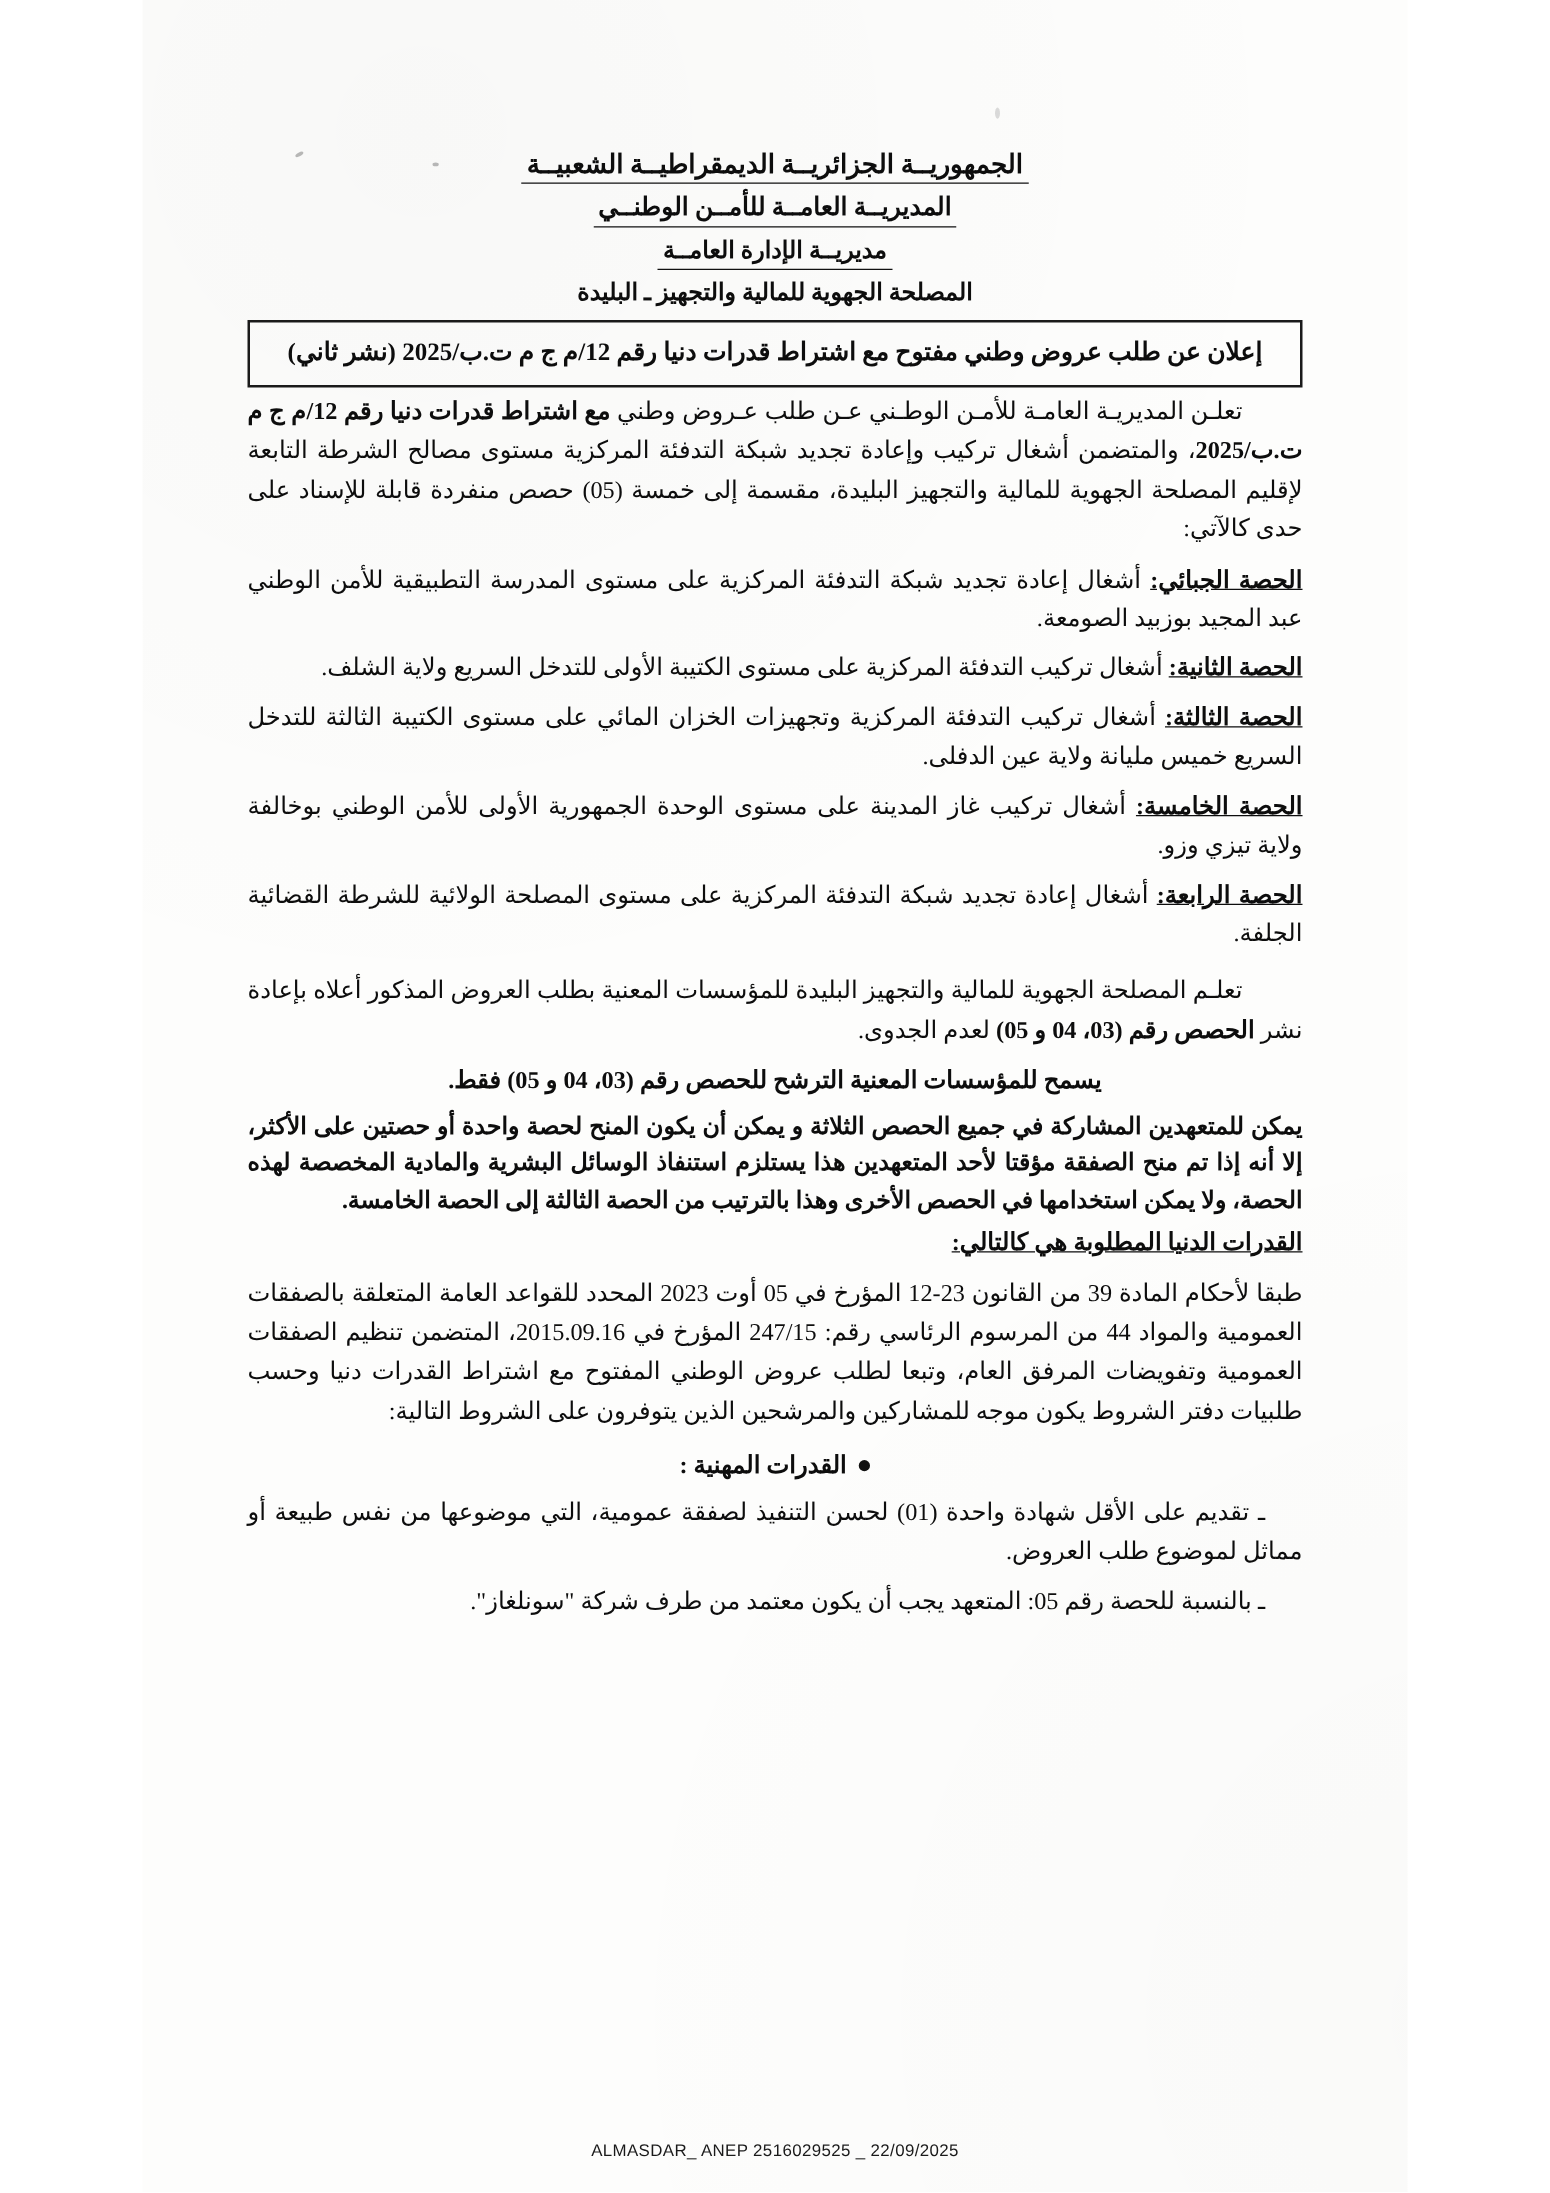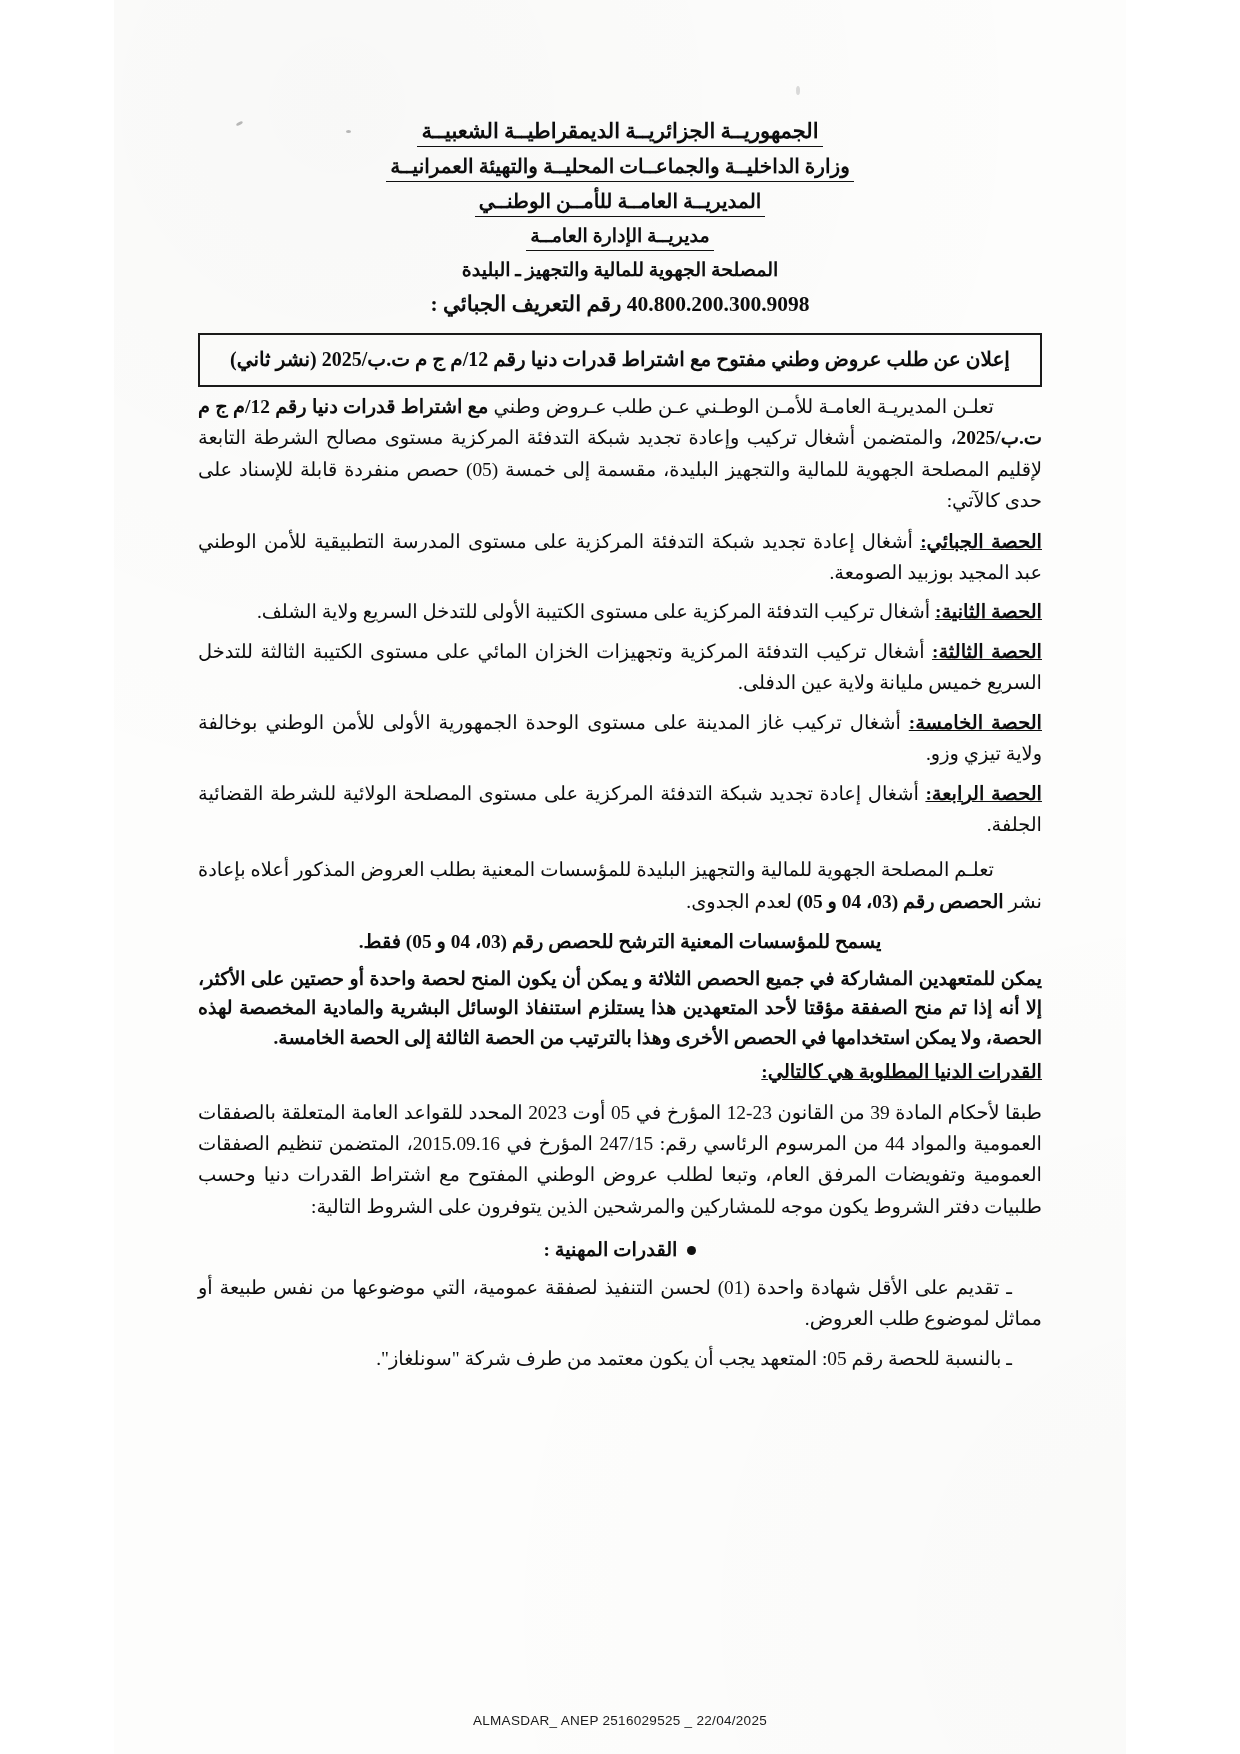--- a/index.html
+++ b/index.html
@@ -156,30 +156,25 @@
   <div class="sheet"></div>
 
   <span class="speck s1"></span>
   <span class="speck s2"></span>
   <span class="speck s3"></span>
 
   <div class="content">
 
     <div class="header">
       <div class="line l1">الجمهوريــة الجزائريــة الديمقراطيــة الشعبيــة</div>
-      <div class="line l2">وزارة الداخليــة والجماعــات المحليــة والتهيئة العمرانيــة</div>
       <div class="line l3">المديريــة العامــة للأمــن الوطنــي</div>
       <div class="line l4">مديريــة الإدارة العامــة</div>
       <div class="line l5">المصلحة الجهوية للمالية والتجهيز ـ البليدة</div>
     </div>
 
-    <div class="tax">
-      <span class="num">40.800.200.300.9098</span>
-      <span>رقم التعريف الجبائي :</span>
-    </div>
 
     <div class="title-box">
       <span>إعلان عن طلب عروض وطني مفتوح مع اشتراط قدرات دنيا رقم 12/م ج م ت.ب/2025 (نشر ثاني)</span>
     </div>
 
     <div class="body-text">
 
       <p class="indent"><span>تعلـن المديريـة العامـة للأمـن الوطـني عـن طلب عـروض وطني </span><span class="b">مع اشتراط قدرات دنيا رقم 12/م ج م ت.ب/2025</span><span>، والمتضمن أشغال تركيب وإعادة تجديد شبكة التدفئة المركزية مستوى مصالح الشرطة التابعة لإقليم المصلحة الجهوية للمالية والتجهيز البليدة، مقسمة إلى خمسة (05) حصص منفردة قابلة للإسناد على حدى كالآتي:</span></p>
 
       <p class="lot-para"><span class="bu">الحصة الجبائي:</span> <span>أشغال إعادة تجديد شبكة التدفئة المركزية على مستوى المدرسة التطبيقية للأمن الوطني عبد المجيد بوزبيد الصومعة.</span></p>
@@ -205,14 +200,14 @@
       <div class="bullet-line">
         <span class="dot"></span><span>القدرات المهنية :</span>
       </div>
 
       <p class="dash-item">ـ تقديم على الأقل شهادة واحدة (01) لحسن التنفيذ لصفقة عمومية، التي موضوعها من نفس طبيعة أو مماثل لموضوع طلب العروض.</p>
       <p class="dash-item">ـ بالنسبة للحصة رقم 05: المتعهد يجب أن يكون معتمد من طرف شركة "سونلغاز".</p>
 
     </div>
   </div>
 
-  <div class="footer">ALMASDAR_ ANEP 2516029525 _ 22/04/2025</div>
+  <div class="footer">ALMASDAR_ ANEP 2516029525 _ 22/09/2025</div>
 </div>
 
 </body></html>

